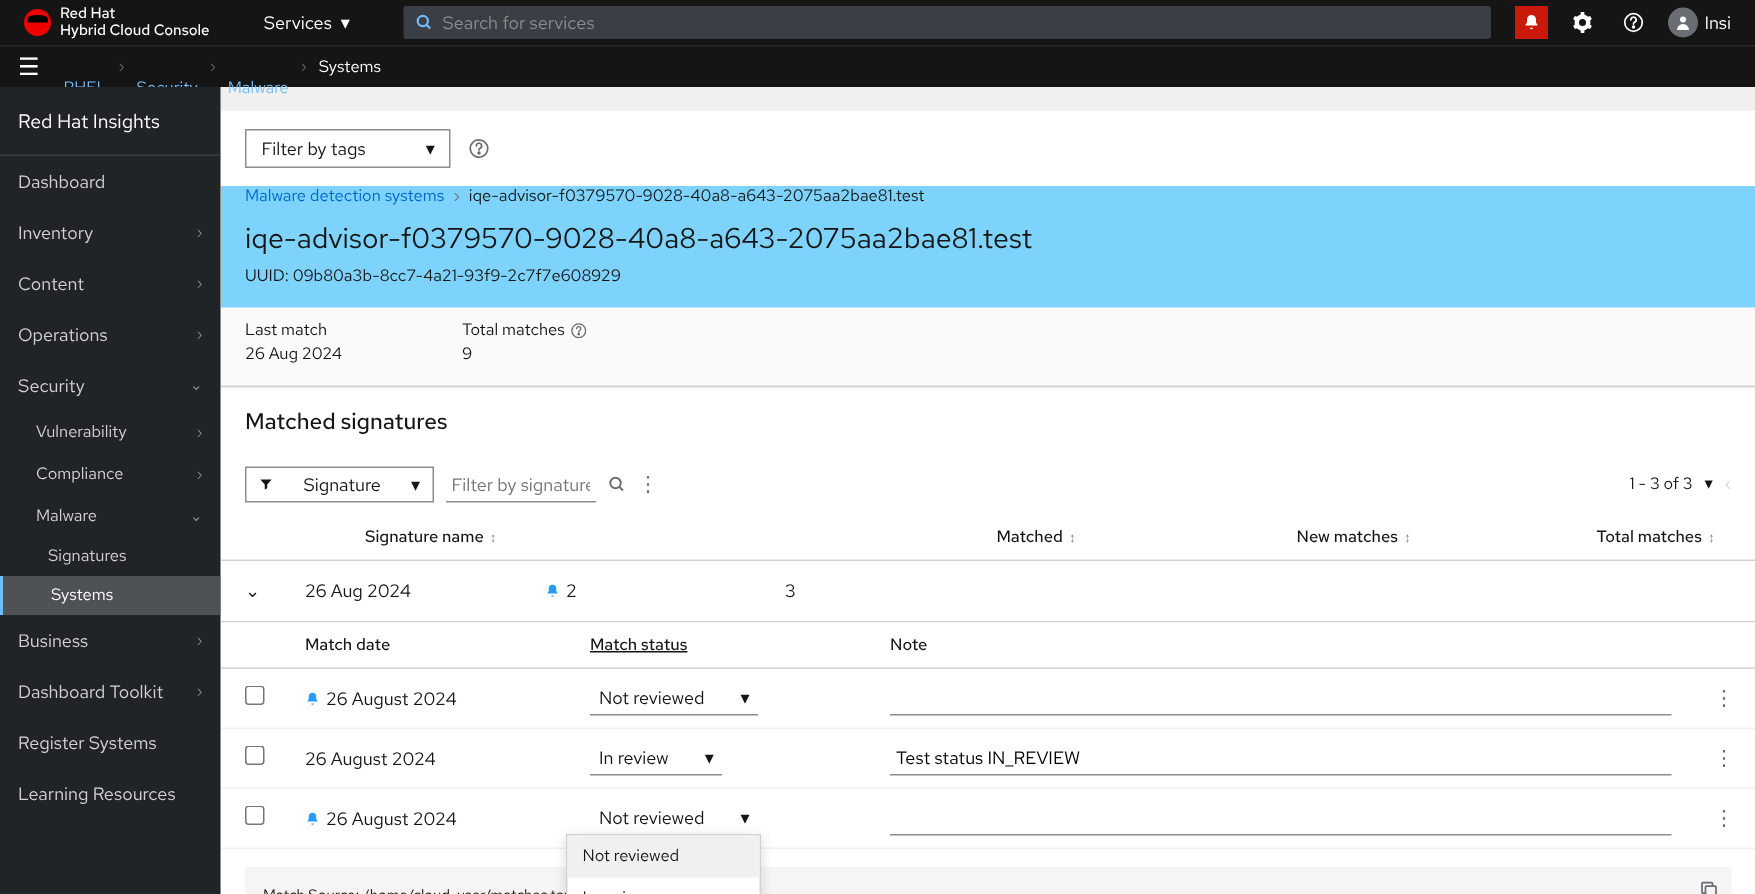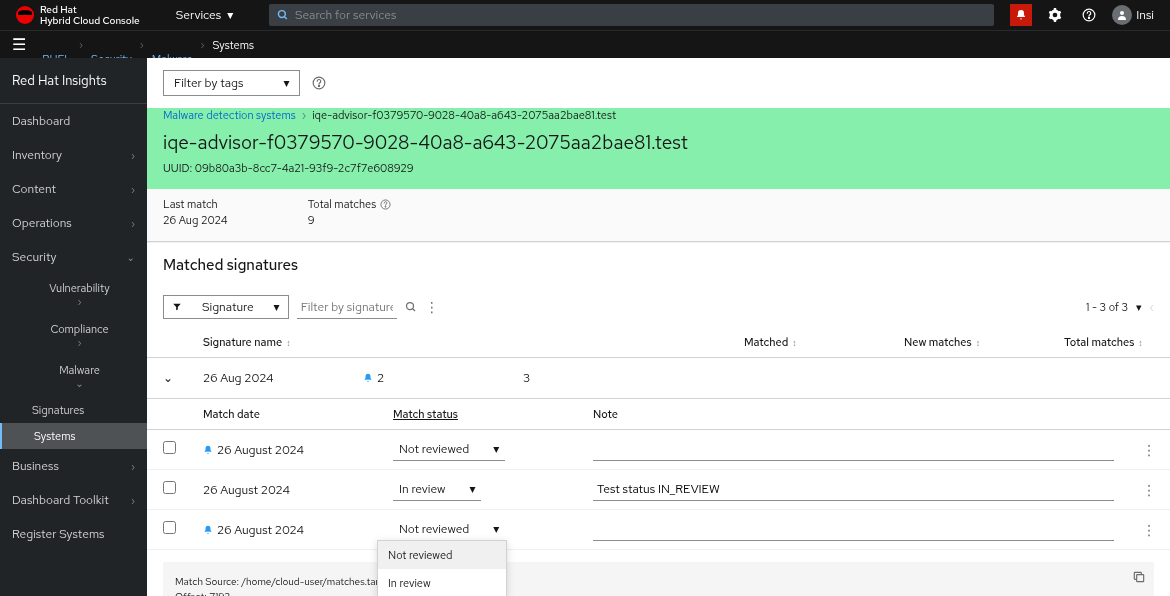--- a/index.html
+++ b/index.html
@@ -28,27 +28,27 @@
     .bc-sep { color: #6a6e73; font-size: 10px; }
     .bc-current { color: #fff; font-size: 11px; }
     
     
     .layout { display: flex; height: calc(100vh - 58px); }
     
     
     .sidebar { width: 147px; background: #212427; color: #fff; overflow-y: auto; }
     .sidebar-title { padding: 14px 12px; font-size: 13px; font-weight: 400; border-bottom: 1px solid #3c3f42; }
     .nav-item { padding: 9px 12px; font-size: 12px; color: #d2d2d2; cursor: pointer; display: flex; align-items: center; justify-content: space-between; }
-    .sub-item { padding: 7px 12px 7px 24px; font-size: 11px; color: #d2d2d2; cursor: pointer; display: flex; align-items: center; justify-content: space-between; flex-direction: column; }
+    .sub-item { padding: 7px 12px 7px 24px; font-size: 11px; color: #d2d2d2; cursor: pointer; display: flex; align-items: center; justify-content: space-between; }
     .sub-sub-item { padding: 6px 12px 6px 32px; font-size: 11px; color: #d2d2d2; cursor: pointer; }
     .sub-sub-item.active { background: #4f5255; border-left: 2px solid #73bcf7; color: #fff; }
     .chev { font-size: 10px; color: #8a8d90; }
     
     
-    .main { flex: 1; background: #86efac; overflow-y: auto; }
+    .main { flex: 1; background: #7dd3fc; overflow-y: auto; margin-top: 16px; }
     .filter-bar { padding: 12px 16px; display: flex; align-items: center; gap: 12px; background: #fff; }
     .filter-dropdown { border: 1px solid #8a8d90; padding: 4px 10px; font-size: 12px; display: flex; align-items: center; gap: 40px; cursor: pointer; min-width: 115px; justify-content: space-between; }
     .help-circle { color: #6a6e73; cursor: pointer; }
     
     .breadcrumb2 { padding: 0 16px 8px; font-size: 11px; display: flex; align-items: flex-end; gap: 6px; }
     .bc2-link { color: #0066cc; cursor: pointer; }
     .bc2-current { color: #151515; }
     
     .page-title { padding: 0 16px 6px; font-size: 19px; font-weight: 400; }
     .uuid { padding: 0 16px 14px; font-size: 11px; color: #151515; }
@@ -61,21 +61,21 @@
     .section-title { padding: 12px 16px; font-size: 15px; font-weight: 500; }
     
     .toolbar { padding: 8px 16px; display: flex; align-items: center; gap: 8px; }
     .sig-filter { border: 1px solid #8a8d90; padding: 3px 8px; font-size: 12px; display: flex; align-items: center; gap: 20px; cursor: pointer; }
     .sig-search { border: none; border-bottom: 1px solid #8a8d90; padding: 3px 4px; font-size: 12px; width: 100px; outline: none; }
     .search-icon-btn { color: #6a6e73; cursor: pointer; font-size: 12px; }
     .kebab { color: #6a6e73; cursor: pointer; font-size: 14px; letter-spacing: -2px; }
     .pagination { margin-left: auto; font-size: 11px; display: flex; align-items: center; gap: 8px; }
     
     .table { width: 100%; }
-    .th-row { display: flex; padding: 8px 16px; background: #fff; border-bottom: 1px solid #d2d2d2; font-size: 11px; font-weight: 500; }
+    .th-row { display: flex; padding: 8px 16px; background: #fff; border-bottom: 1px solid #d2d2d2; font-size: 11px; font-weight: 500; gap: 40px; }
     .th-expand { width: 40px; }
     .th-sig { flex: 1; }
     .th-matched { width: 160px; }
     .th-new { width: 160px; }
     .th-total { width: 90px; }
     .sort-icon { color: #8a8d90; font-size: 9px; margin-left: 4px; }
     
     .row { display: flex; padding: 12px 16px; border-bottom: 1px solid #d2d2d2; font-size: 12px; align-items: center; }
     .expand-toggle { width: 40px; color: #151515; cursor: pointer; }
     .sig-link { flex: 1; color: #0066cc; cursor: pointer; }
@@ -218,20 +218,23 @@
     <div class="nav-item">
         <span>Business</span>
         <span class="chev">›</span>
       </div>
     <div class="nav-item">
         <span>Dashboard Toolkit</span>
         <span class="chev">›</span>
       </div>
     <div class="nav-item">
         <span>Register Systems</span>
+      </div>
+    <div class="nav-item">
+        <span>Learning Resources</span>
       </div>
   </div>
 
   <div class="main">
     <div class="filter-bar">
       <div class="filter-dropdown">
         <span>Filter by tags</span>
         <span>▾</span>
       </div>
       <span class="help-circle">

